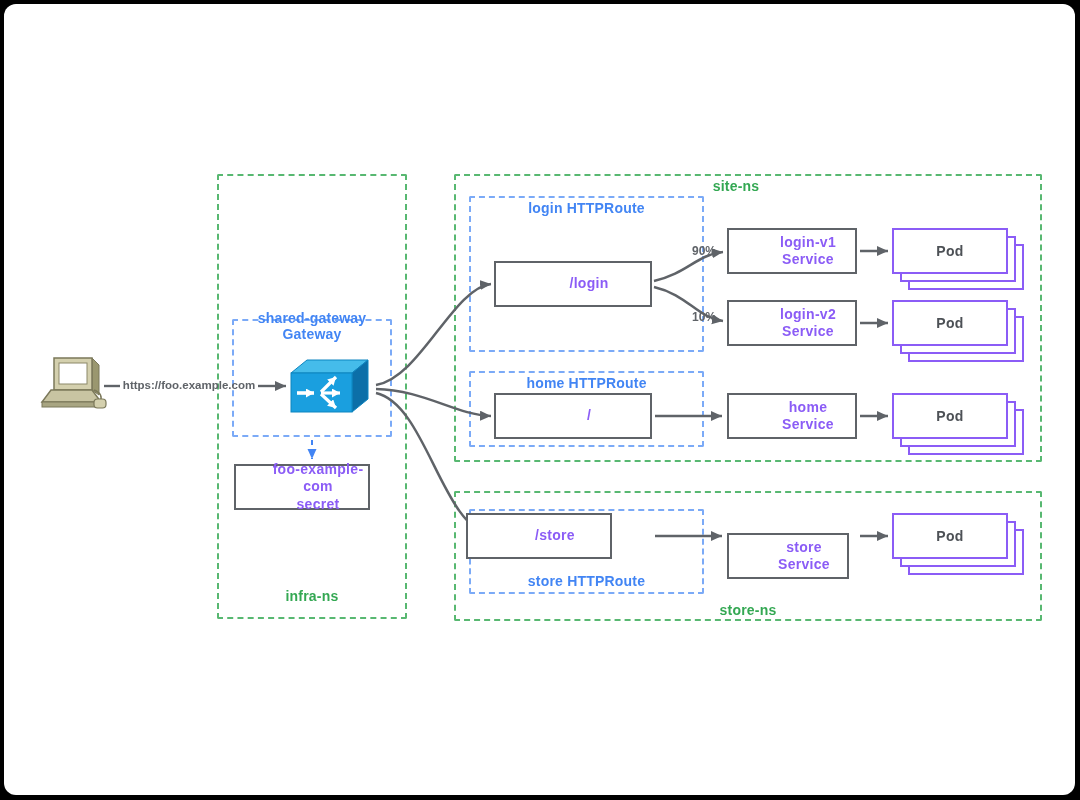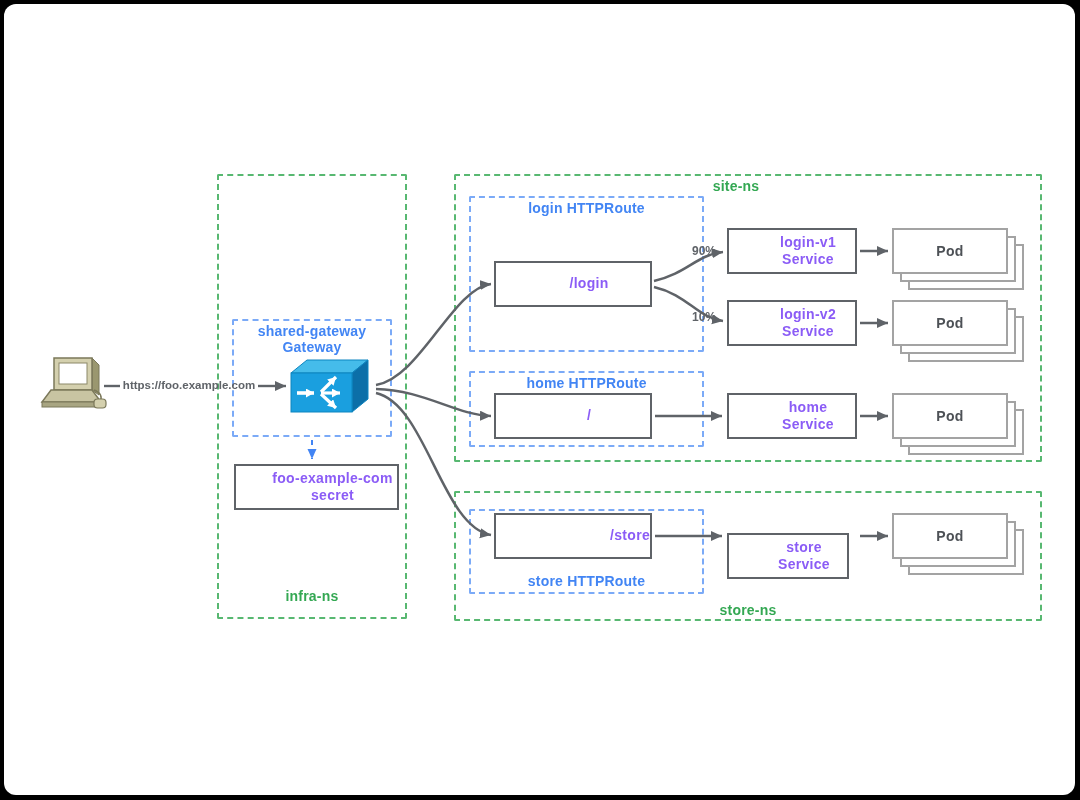--- a/index.html
+++ b/index.html
@@ -15,21 +15,21 @@
   .route-box { position:absolute; border:2px dashed #7baaf7; border-radius:2px; }
   .route-label { position:absolute; color:#4285f4; font-weight:bold; font-size:14px; text-align:center; letter-spacing:.2px; }
 
   
   .node { position:absolute; background:#fff; border:2px solid #5f6368; color:#8b5cf6;
           font-weight:bold; font-size:14px; line-height:1.25; letter-spacing:.3px;
           display:flex; flex-direction:column; align-items:center; justify-content:center; text-align:center;padding-left:32px; }
 
   
   .pod-stack { position:absolute; width:116px; height:46px; }
-  .pod-layer { position:absolute; width:116px; height:46px; background:#fff; border:2px solid #a3a3a3; }
+  .pod-layer { position:absolute; width:116px; height:46px; background:#fff; border:2px solid #8b5cf6; }
   .pod-layer.l3 { left:16px; top:16px; }
   .pod-layer.l2 { left:8px;  top:8px;  }
   .pod-layer.front { left:0; top:0; display:flex; align-items:center; justify-content:center;
                      color:#4d5156; font-weight:bold; font-size:14px; letter-spacing:.3px; }
 
   .url-label { position:absolute; color:#5f6368; font-weight:bold; font-size:11.5px; text-align:center; }
   .pct-label { position:absolute; color:#5f6368; font-weight:bold; font-size:12px; text-align:center;margin-left:34px; }
 
   .overlay { position:absolute; left:0; top:0; width:1080px; height:800px; pointer-events:none; }
 </style>
@@ -51,21 +51,21 @@
     <div class="route-box" style="left:465px; top:192px; width:235px; height:156px;"></div>
     <div class="route-label" style="left:465px; top:196px; width:235px;">login HTTPRoute</div>
 
     <div class="route-box" style="left:465px; top:367px; width:235px; height:76px;"></div>
     <div class="route-label" style="left:465px; top:371px; width:235px;">home HTTPRoute</div>
 
     <div class="route-box" style="left:465px; top:505px; width:235px; height:85px;"></div>
     <div class="route-label" style="left:465px; top:569px; width:235px;">store HTTPRoute</div>
 
     <div class="route-box" style="left:228px; top:315px; width:160px; height:118px;"></div>
-    <div class="route-label" style="left:228px; top:319px; width:160px;">
+    <div class="route-label" style="left:228px; top:306px; width:160px;">
       <span style="display:block;">shared-gateway</span>
       <span style="display:block;">Gateway</span>
     </div>
 
     <svg class="overlay" viewBox="0 0 1080 800">
       <defs>
         <marker id="ah" markerUnits="userSpaceOnUse" markerWidth="13" markerHeight="11" refX="11" refY="5" orient="auto">
           <path d="M0,0 L11,5 L0,10 Z" fill="#5f6368"></path>
         </marker>
         <marker id="ahb" markerUnits="userSpaceOnUse" markerWidth="12" markerHeight="10" refX="10" refY="4.5" orient="auto">
@@ -114,32 +114,32 @@
       <line x1="856" y1="412" x2="884" y2="412" stroke="#5f6368" stroke-width="2.5" marker-end="url(#ah)"></line>
       <line x1="651" y1="532" x2="718" y2="532" stroke="#5f6368" stroke-width="2.5" marker-end="url(#ah)"></line>
       <line x1="856" y1="532" x2="884" y2="532" stroke="#5f6368" stroke-width="2.5" marker-end="url(#ah)"></line>
     </svg>
 
     <div class="url-label" style="left:116px; top:375px; width:138px;">https://foo.example.com</div>
 
     <div class="pct-label" style="left:646px; top:240px; width:40px;">90%</div>
     <div class="pct-label" style="left:646px; top:306px; width:40px;">10%</div>
 
-    <div class="node" style="left:230px; top:460px; width:165px; height:46px;">
+    <div class="node" style="left:230px; top:460px; width:136px; height:46px;">
       <span>foo-example-com</span>
       <span>secret</span>
     </div>
 
     <div class="node" style="left:490px; top:257px; width:158px; height:46px;">
       <span>/login</span>
     </div>
     <div class="node" style="left:490px; top:389px; width:158px; height:46px;">
       <span>/</span>
     </div>
-    <div class="node" style="left:490px; top:509px; width:158px; height:46px;align-items:flex-end;">
+    <div class="node" style="left:462px; top:509px; width:146px; height:46px;">
       <span>/store</span>
     </div>
 
     <div class="node" style="left:723px; top:224px; width:130px; height:46px;">
       <span>login-v1</span>
       <span>Service</span>
     </div>
     <div class="node" style="left:723px; top:296px; width:130px; height:46px;">
       <span>login-v2</span>
       <span>Service</span>

